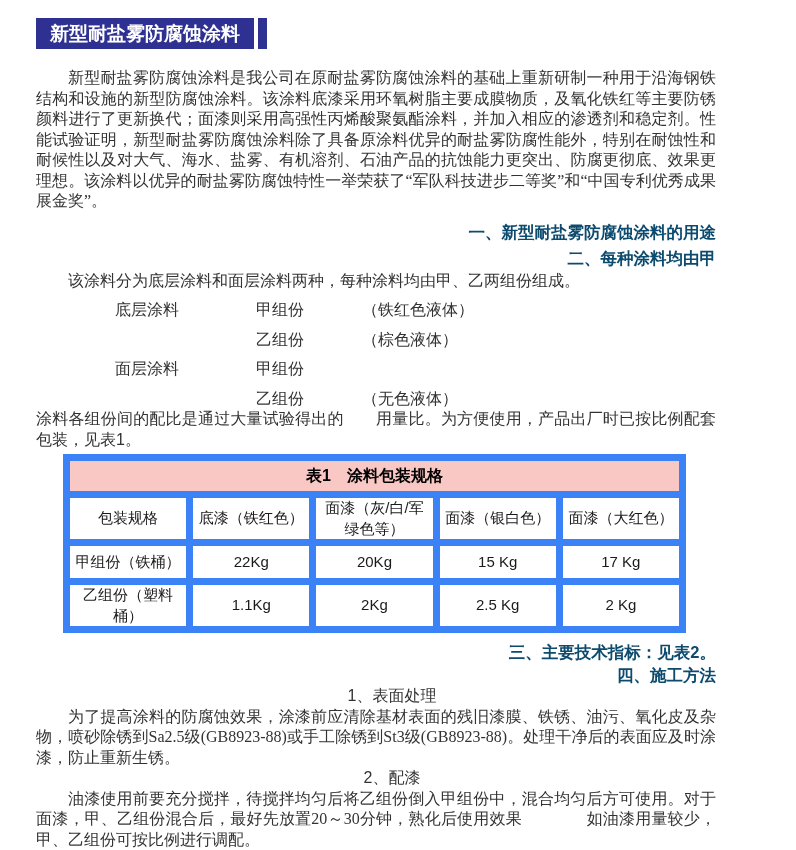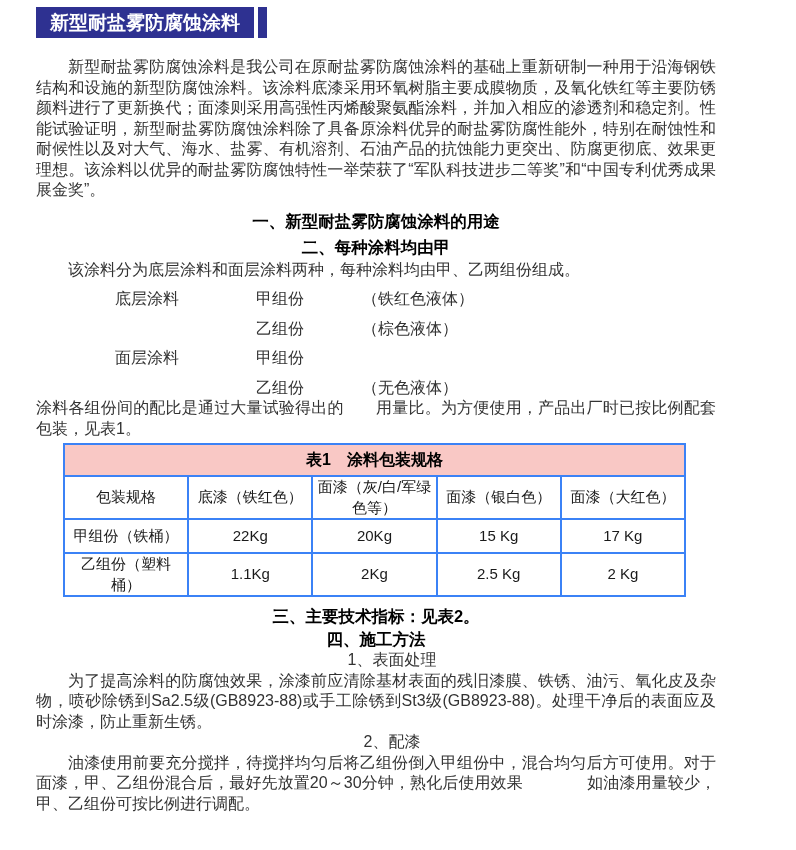--- a/index.html
+++ b/index.html
@@ -7,53 +7,53 @@
     position:relative;
     width:796px;height:850px;
     overflow:hidden;
     background:#ffffff;
     font-family:"Liberation Sans","DejaVu Sans",sans-serif;
     color:#333333;
     font-size:16px;
     line-height:20.5px;
   }
   
-  .banner{padding:7px 0 0 36px;margin-bottom:19px;display:flex;align-items:flex-end;}
+  .banner{padding:18px 0 0 36px;margin-bottom:19px;display:flex;align-items:flex-end;}
   .banner-box{
     background:#2e3191;color:#ffffff;
     font-weight:bold;font-size:19px;line-height:31px;height:31px;
     padding:0 14px;white-space:nowrap;
   }
   .banner-bar{width:9px;height:31px;background:#2e3191;margin-left:4px;}
   
   .content{padding:0 80px 0 36px;}
   p{margin:0;text-align:justify;}
-  .indent{text-indent:2em;}
+  .indent{text-indent:2em;font-family:Liberation Serif, serif;}
   .sec-heading{
-    font-weight:bold;color:#000000;font-size:16.5px;line-height:21px;
-    margin:0;text-align:center;
+    font-weight:bold;color:#0c4a6e;font-size:16.5px;line-height:21px;
+    margin:0;text-align:right;
   }
   .mt10{margin-top:10px;} .mt5{margin-top:5px;} .mt9{margin-top:9px;}
   .mt2{margin-top:2px;} .mt1{margin-top:1px;}
   .sub-title{margin:0;text-indent:2em;text-align:center;}
   
   .comp-row{display:flex;margin-left:79px;line-height:21.5px;margin-top:8px;}
   .comp-layer{width:141px;flex:none;}
   .comp-part{width:106px;flex:none;}
   .comp-desc{flex:1;}
   
   table.pack{
     border-collapse:collapse;
     width:623px;
     margin:4px 0 0 27px;
     font-size:15px;
     color:#1a1a1a;
     table-layout:fixed;
   }
-  table.pack td{border:2px solid #3b82f6;text-align:center;padding:0 2px;}
+  table.pack td{border:7px solid #3b82f6;text-align:center;padding:0 2px;}
   td.caption{
     background:#f9c8c5;font-weight:bold;font-size:16px;color:#000000;
     height:30px;border:1px solid #a3a3a3;
   }
   tr.hdr td{height:30px;}
   tr.datarow td{height:32px;}
   .c1{width:19.0%;} .c2{width:20.0%;} .c3{width:26.6%;} .c4{width:17.7%;} .c5{width:16.7%;}
 </style>
 </head>
 <body>

